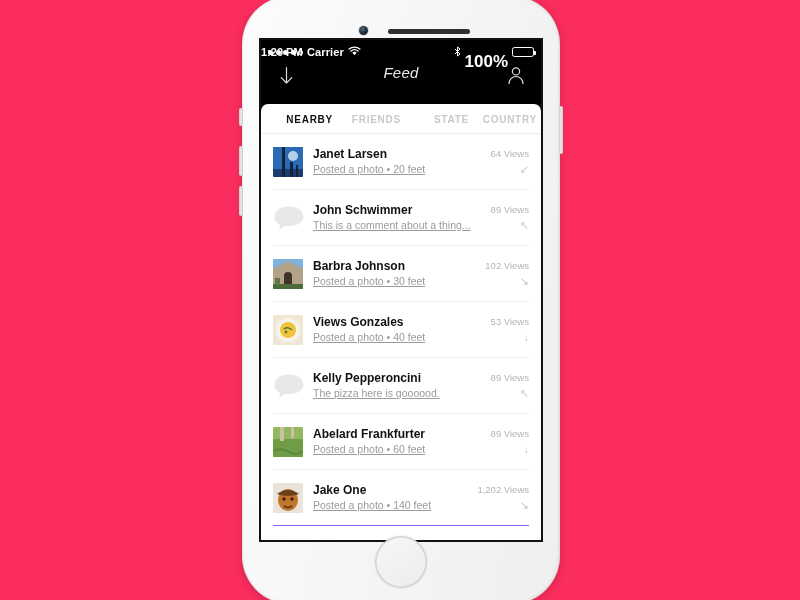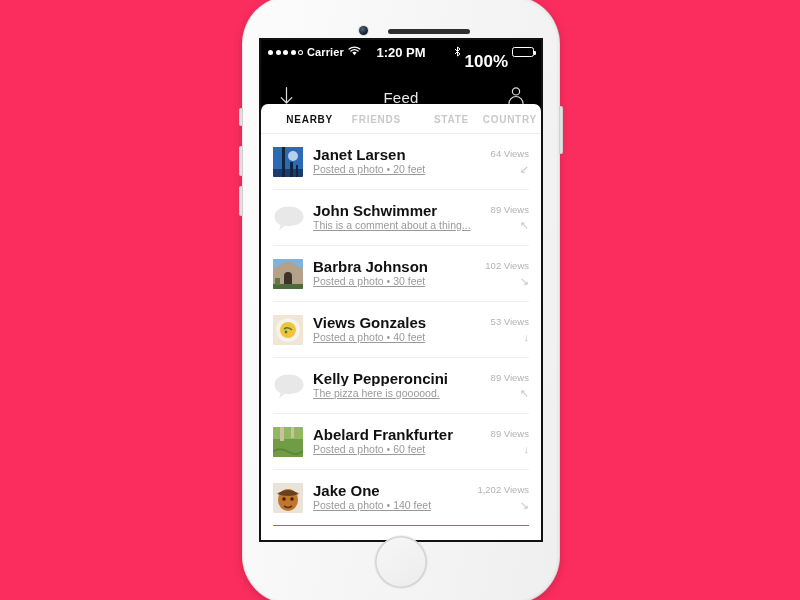--- a/index.html
+++ b/index.html
@@ -62,35 +62,36 @@
     height:22px;background:#000;color:#fff;
     display:flex;align-items:center;
     font-size:11px;font-weight:bold;
     padding:12px 7px; position:relative;
   }
   #status-left{display:flex;align-items:center;gap:4px;}
   .signal-dots{display:flex;align-items:center;gap:2.5px;}
   .signal-dots i{width:5px;height:5px;border-radius:50%;background:#fff;display:block;}
   .signal-dots i.hollow{background:transparent;box-shadow:inset 0 0 0 1px #fff;}
   #carrier-label{font-size:11px;letter-spacing:.1px;}
-  #status-time{position:absolute;left:0;right:0;text-align:center;font-size:13px;pointer-events:none;}
+  #status-time{position:absolute;left:0;right:0;text-align:left;font-size:11px;pointer-events:none;}
   #status-right{margin-left:auto;display:flex;align-items:center;gap:4px;z-index:2;}
   #battery-percent{font-size:17px;margin-top:20px;}
   #battery-icon{
     width:22px;height:10px;border:1px solid #fff;border-radius:2.5px;
     position:relative;padding:1px;
   }
   #battery-icon:after{content:"";position:absolute;right:-3px;top:3px;width:2px;height:4px;background:#fff;border-radius:0 1px 1px 0;}
   #battery-fill{height:100%;background:#fff;border-radius:1px;}
 
   
   #nav-bar{
     height:42px;background:#000;color:#fff;
-    display:flex;align-items:flex-end;justify-content:space-between;
+    display:flex;align-items:flex-start;justify-content:space-between;
     padding:0 14px;
+    font-style:italic;
   }
   #nav-title{font-size:15px;color:#e8e8e8;font-weight:normal;letter-spacing:.2px;}
   .nav-icon{width:22px;height:22px;display:flex;align-items:center;justify-content:center;cursor:pointer;}
   .nav-icon svg{display:block;}
 
   
   #content-card{
     position:absolute;left:0;right:0;top:64px;bottom:0;
     background:#fff;border-radius:7px 7px 0 0;overflow:hidden;
   }
@@ -113,21 +114,21 @@
     display:flex;align-items:center;
     height:56px;border-bottom:1px solid #efefef;
     cursor:pointer;position:relative;
   }
   .feed-row:last-child{border-bottom:1px solid #8b5cf6;}
   .row-thumb{width:30px;height:30px;flex:0 0 30px;margin-right:10px;border-radius:1px;overflow:hidden;}
   .row-thumb svg{display:block;width:30px;height:30px;}
   .bubble-thumb{width:32px;height:26px;flex:0 0 32px;margin-right:8px;}
   .row-text{flex:1;min-width:0;}
   .row-name{
-    font-size:15px;font-weight:bold;color:#111;
+    font-size:12px;font-weight:bold;color:#111;
     line-height:15px;white-space:nowrap;overflow:hidden;text-overflow:ellipsis;
   }
   .row-sub{
     font-size:10.5px;color:#9a9a9a;line-height:15px;
     white-space:nowrap;overflow:hidden;text-overflow:ellipsis;text-decoration:underline;
   }
   .row-meta{
     flex:0 0 auto;text-align:right;margin-left:6px;
     display:flex;flex-direction:column;align-items:flex-end;
   }

